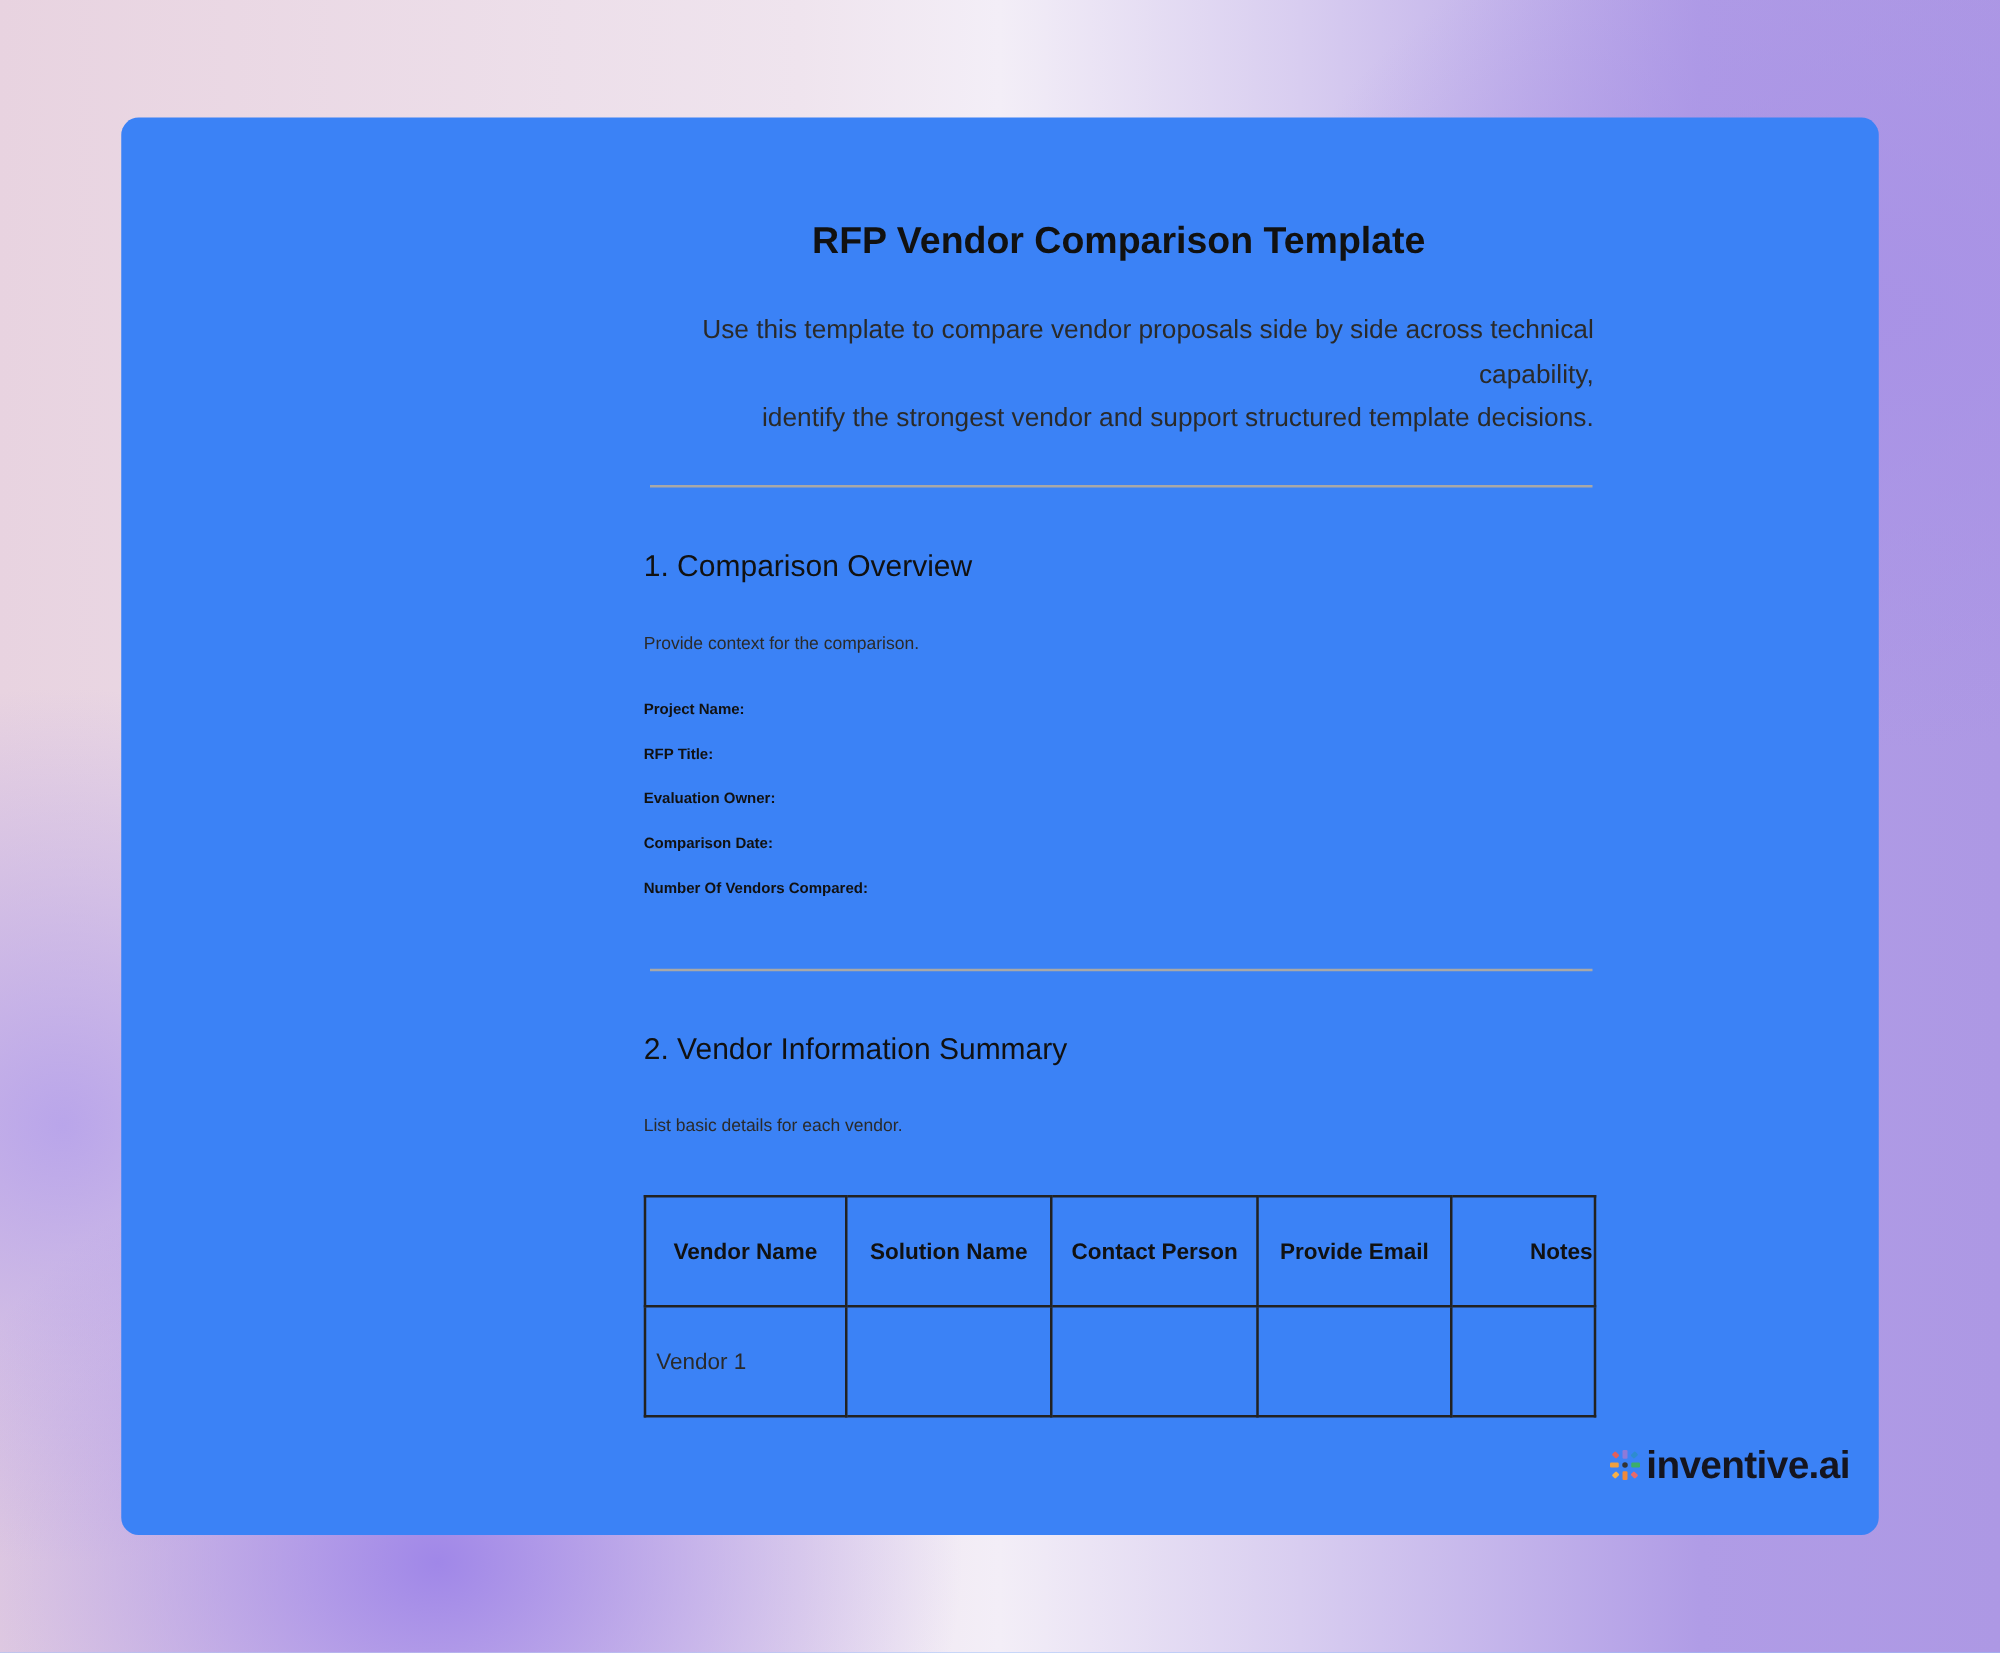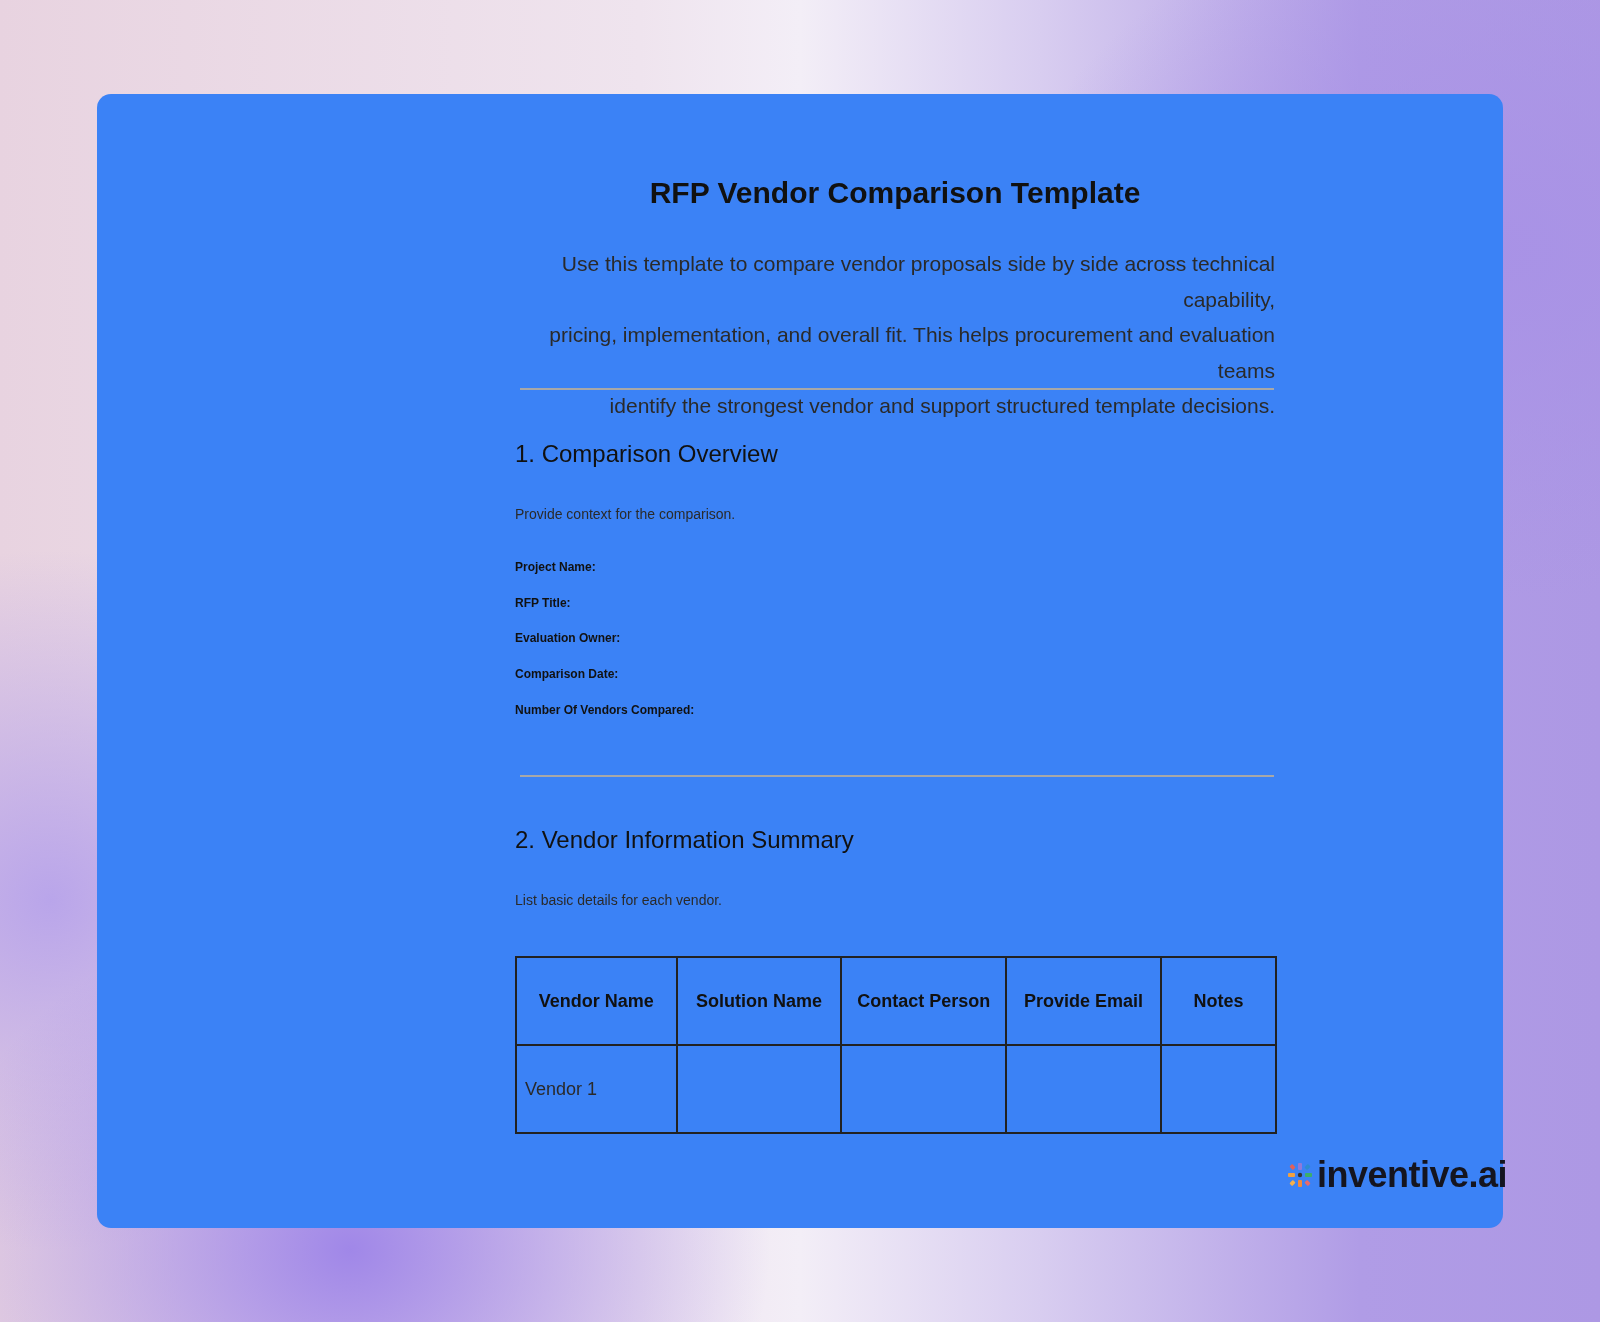--- a/index.html
+++ b/index.html
@@ -21,32 +21,31 @@
   .intro { position:absolute; left:0; top:152px; width:760px; font-size:21px; line-height:35.5px; color:#2a2a2a;text-align:right; }
   .hr { position:absolute; left:5px; width:754px; height:2px; background:#a8a8a8; }
   .h2 { position:absolute; left:0; font-size:24px; font-weight:normal; color:#111; }
   .p { position:absolute; left:0; font-size:14px; color:#2a2a2a; }
   .field { position:absolute; left:0; font-size:12px; font-weight:bold; color:#111; }
   table.vt { position:absolute; left:0; top:862px; border-collapse:collapse; width:762px; }
   table.vt td, table.vt th { border:2px solid #222; font-size:18px; }
   table.vt th { height:84px; font-weight:bold; text-align:center; color:#111; }
   table.vt td { height:84px; color:#2a2a2a; padding-left:8px; vertical-align:middle; }
   .logo { position:absolute; left:1287px; top:1154px; display:flex; align-items:center; }
-  .logo-text { font-size:36px; font-weight:bold; color:#15151f; margin-left:4px; letter-spacing:-0.5px; }
+  .logo-text { font-size:31px; font-weight:bold; color:#15151f; margin-left:4px; letter-spacing:-0.5px; }
 </style>
 </head>
 <body>
 
 <div class="card">
   <div class="doc">
     <div class="title">RFP Vendor Comparison Template</div>
 
     <div class="intro">
       <div>Use this template to compare vendor proposals side by side across technical capability,</div>
-      <div>pricing, implementation, and overall fit. This helps procurement and evaluation teams</div>
       <div>identify the strongest vendor and support structured template decisions.</div>
     </div>
 
     <div class="hr" style="top:294px;"></div>
 
     <div class="h2" style="top:346px;">1. Comparison Overview</div>
     <div class="p" style="top:412px;">Provide context for the comparison.</div>
 
     <div class="field" style="top:466px;">Project Name:</div>
     <div class="field" style="top:502px;">RFP Title:</div>
@@ -59,21 +58,21 @@
     <div class="h2" style="top:732px;">2. Vendor Information Summary</div>
     <div class="p" style="top:798px;">List basic details for each vendor.</div>
 
     <table class="vt">
       <tbody>
           <tr>
         <th style="width:158px;">Vendor Name</th>
         <th style="width:162px;">Solution Name</th>
         <th style="width:162px;">Contact Person</th>
         <th style="width:152px;">Provide Email</th>
-        <th style="width:112px;">Notes</th>
+        <th style="width:112px;text-align:right;">Notes</th>
       </tr>
       <tr>
         <td>Vendor 1</td>
         <td></td>
         <td></td>
         <td></td>
         <td></td>
       </tr>
     </tbody>
       </table>

